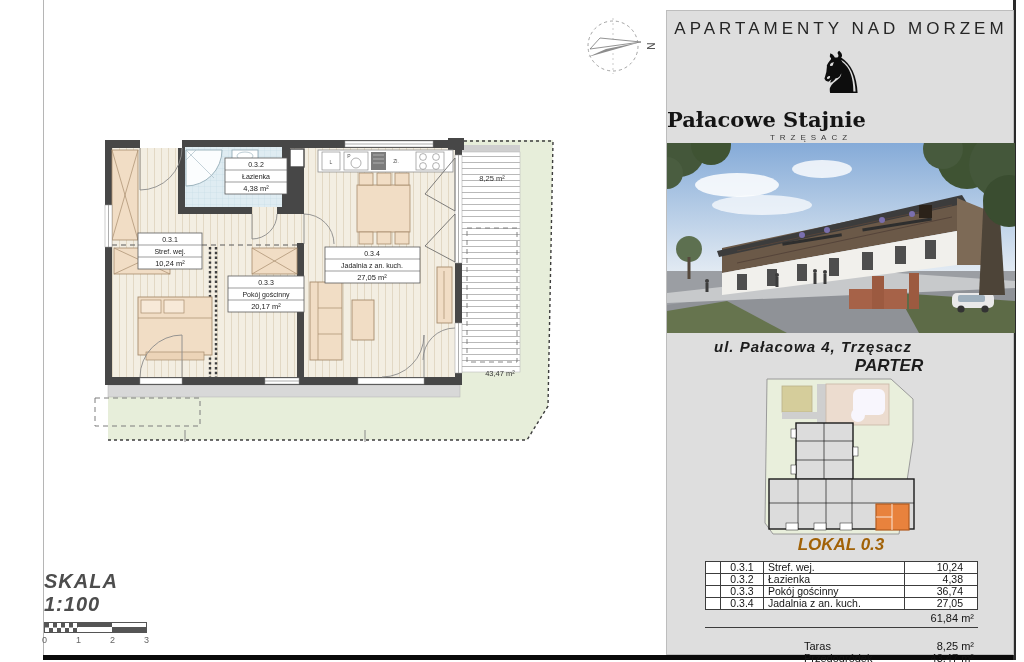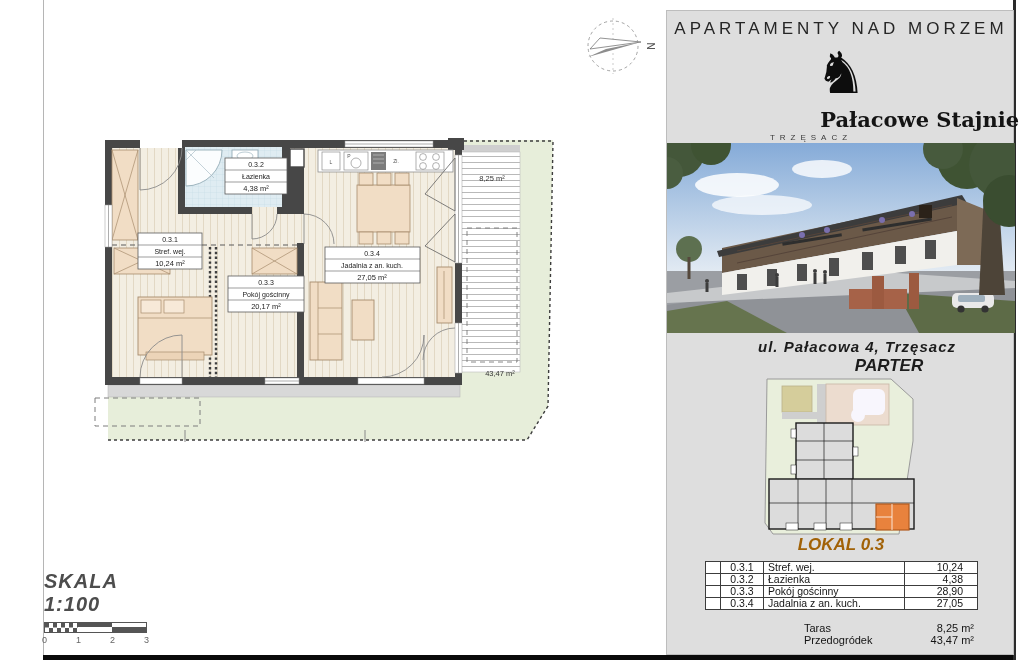--- a/index.html
+++ b/index.html
@@ -30,26 +30,26 @@
   #scale-ticks{width:107px;display:flex;justify-content:space-between;
     font-size:9px;color:#666;margin-top:2px;margin-left:-2px;}
 
   
   #sidebar{left:666px;top:10px;width:348px;height:645px;background:#dedede;
            border:1px solid #bdbdbd;box-sizing:border-box;}
   #sb-title{left:0;top:8px;width:348px;text-align:center;font-size:17px;color:#262626;
             letter-spacing:4px;white-space:nowrap;}
   #knight{left:0;top:26px;width:348px;text-align:center;font-size:58px;line-height:72px;
           color:#0d0d0d;font-family:"DejaVu Sans",sans-serif;}
-  #brand-name{left:0;top:96px;width:352px;text-align:right;font-size:21px;font-weight:bold;
+  #brand-name{left:0;top:96px;width:352px;text-align:left;font-size:21px;font-weight:bold;
               color:#141414;font-family:"DejaVu Serif",serif;}
   #brand-city{left:0;top:122px;width:288px;text-align:center;font-size:8px;letter-spacing:5px;color:#3a3a3a;}
   #photo{left:0;top:132px;width:348px;height:190px;}
   #sb-address{left:0;top:327px;width:292px;text-align:center;font-size:15px;font-weight:bold;
-              font-style:italic;letter-spacing:1px;color:#1c1c1c;margin-left:44px;}
+              font-style:italic;letter-spacing:1px;color:#1c1c1c;}
   #sb-floor{left:0;top:345px;width:348px;text-align:center;font-size:17px;font-weight:bold;
             font-style:italic;color:#1c1c1c;margin-left:48px;}
   #siteplan{left:89px;top:364px;width:165px;height:160px;}
   #sb-unit{left:0;top:524px;width:348px;text-align:center;font-size:17px;font-weight:bold;
            font-style:italic;color:#a16207;}
 
   #area-table{left:38px;top:551px;width:273px;}
   .trow{display:flex;height:13px;margin-top:-1px;font-size:10.5px;color:#141414;}
   .tc{border:1px solid #3c3c3c;box-sizing:border-box;background:#fff;height:13px;line-height:11px;}
   .tc0{width:16px;}
@@ -414,28 +414,29 @@
     <div class="trow">
       <div class="tc tc0"></div>
       <div class="tc tc1">0.3.2</div>
       <div class="tc tc2">Łazienka</div>
       <div class="tc tc3">4,38</div>
     </div>
     <div class="trow">
       <div class="tc tc0"></div>
       <div class="tc tc1">0.3.3</div>
       <div class="tc tc2">Pokój gościnny</div>
-      <div class="tc tc3">28,90</div>
+      <div class="tc tc3">36,74</div>
     </div>
     <div class="trow">
       <div class="tc tc0"></div>
       <div class="tc tc1">0.3.4</div>
       <div class="tc tc2">Jadalnia z an. kuch.</div>
       <div class="tc tc3">27,05</div>
     </div>
+    <div id="total-row">61,84 m²</div>
     <div id="extras">
       <div class="xrow">
         <div class="xlabel">Taras</div>
         <div class="xval">8,25 m²</div>
       </div>
       <div class="xrow">
         <div class="xlabel">Przedogródek</div>
         <div class="xval">43,47 m²</div>
       </div>
     </div>

